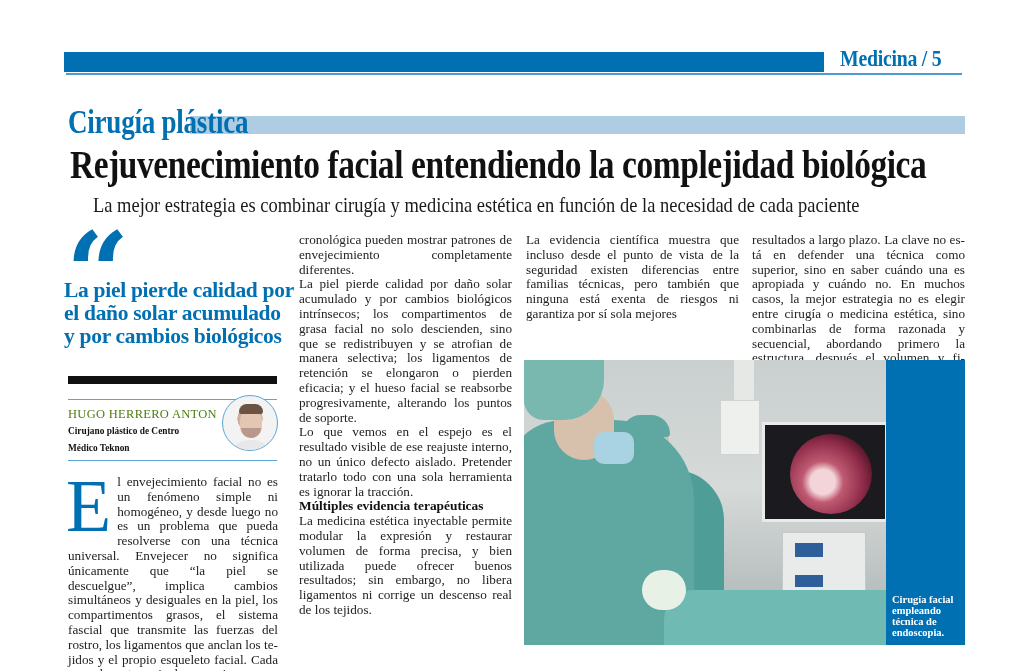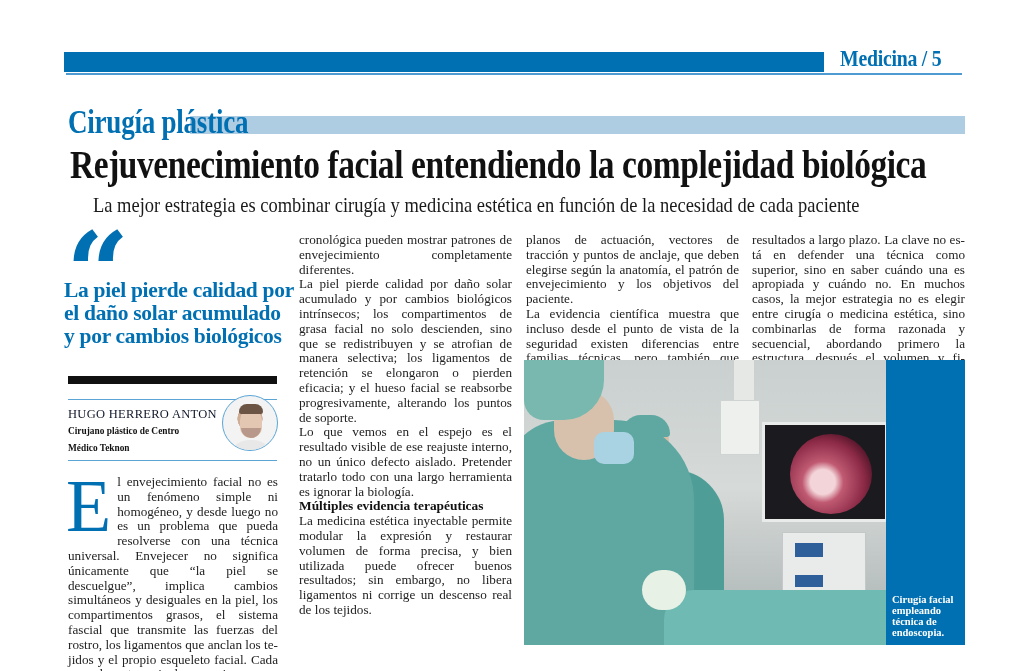--- a/index.html
+++ b/index.html
@@ -18,21 +18,21 @@
     .headline { position: absolute; left: 70px; top: 140px; font-weight: bold; font-size: 41px; color: #111; transform: scaleX(0.815); transform-origin: left top; white-space: nowrap; letter-spacing: -0.5px; }
     .subhead { position: absolute; left: 93px; top: 192px; font-size: 22px; color: #1a1a1a; transform: scaleX(0.84); transform-origin: left top; white-space: nowrap; }
 
     
     .quote-mark { position: absolute; left: 66px; top: 218px; font-size: 110px; font-weight: bold; color: #0170b3; line-height: 1; font-family: "DejaVu Serif", serif; }
     .pullquote { position: absolute; left: 64px; top: 279px; width: 230px; font-weight: bold; font-size: 21.5px; line-height: 23px; color: #0170b3; letter-spacing: -0.3px; }
     .quote-rule { position: absolute; left: 68px; top: 376px; width: 209px; height: 8px; background: #111; }
 
     .byline-rule-top { position: absolute; left: 68px; top: 399px; width: 209px; height: 1px; background: #5aa5d6; }
     .byline-rule-bot { position: absolute; left: 68px; top: 460px; width: 209px; height: 1px; background: #5aa5d6; }
-    .author-name { position: absolute; left: 68px; top: 407px; font-size: 12.5px; letter-spacing: 0.3px; color: #0f172a; white-space: nowrap; }
+    .author-name { position: absolute; left: 68px; top: 407px; font-size: 12.5px; letter-spacing: 0.3px; color: #4d7c0f; white-space: nowrap; }
     .author-role { position: absolute; left: 68px; top: 424px; font-size: 11px; font-weight: bold; color: #111; transform: scaleX(0.85); transform-origin: left top; white-space: nowrap; }
     .author-org { position: absolute; left: 68px; top: 441px; font-size: 11px; font-weight: bold; color: #111; transform: scaleX(0.85); transform-origin: left top; white-space: nowrap; }
     .avatar { position: absolute; left: 222px; top: 395px; width: 56px; height: 56px; border-radius: 50%; border: 1.5px solid #5aa5d6; background: radial-gradient(circle at 50% 42%, #e9d2c3 0 22%, #cfae98 23% 30%, #f3f3f3 31%); overflow: hidden; }
     .avatar .hair { position: absolute; left: 16px; top: 8px; width: 24px; height: 10px; border-radius: 10px 10px 3px 3px; background: #6b5444; }
     .avatar .face { position: absolute; left: 17px; top: 14px; width: 22px; height: 28px; border-radius: 11px 11px 12px 12px; background: #e4c7b3; }
     .avatar .beard { position: absolute; left: 18px; top: 32px; width: 20px; height: 10px; border-radius: 0 0 10px 10px; background: #b8988a; }
     .avatar .shirt { position: absolute; left: 6px; top: 44px; width: 44px; height: 20px; border-radius: 20px 20px 0 0; background: #e8e8e8; }
 
     
     .col { position: absolute; font-size: 13.2px; line-height: 14.8px; color: #222; text-align: justify; hyphens: manual; }
@@ -96,28 +96,27 @@
 </div>
 
 <div class="col col1">
   <span class="dropcap">E</span>
   <p>l envejecimiento facial no es un fenómeno simple ni homogé­neo, y desde luego no es un pro­blema que pueda resolverse con una técnica universal. Envejecer no signifi­ca únicamente que “la piel se descuelgue”, implica cambios simultáneos y desigua­les en la piel, los compartimentos grasos, el sistema fascial que transmite las fuerzas del rostro, los ligamentos que anclan los te­jidos y el propio esqueleto facial. Cada uno de estos niveles envejece a su ritmo y de forma distinta en cada persona, lo que ex­plica por qué dos rostros de la misma edad</p>
 </div>
 
 <div class="col col2">
   <p>cronológica pueden mostrar patrones de envejecimiento completamente diferentes.</p>
   <p>La piel pierde calidad por daño solar acu­mulado y por cambios biológicos intrínse­cos; los compartimentos de grasa facial no solo descienden, sino que se redistribuyen y se atrofian de manera selectiva; los liga­mentos de retención se elongaron o pier­den eficacia; y el hueso facial se reabsorbe progresivamente, alterando los puntos de soporte.</p>
-  <p>Lo que vemos en el espejo es el resultado visible de ese reajuste interno, no un úni­co defecto aislado. Pretender tratarlo to­do con una largo herramienta es ignorar la biología.</p>
+  <p>Lo que vemos en el espejo es el resultado visible de ese reajuste interno, no un úni­co defecto aislado. Pretender tratarlo to­do con una sola herramienta es ignorar la tracción.</p>
   <p class="subsection">Múltiples evidencia terapéuticas</p>
   <p>La medicina estética inyectable permite modular la expresión y restaurar volumen de forma precisa, y bien utilizada puede ofrecer buenos resultados; sin embargo, no libera ligamentos ni corrige un descen­so real de los tejidos.</p>
 
 </div>
 
 <div class="col col3">
-  <p>planos de actuación, vectores de tracción y puntos de anclaje, que deben elegirse según la anatomía, el patrón de envejeci­miento y los objetivos del paciente.</p>
   <p>La evidencia científica muestra que inclu­so desde el punto de vista de la seguridad existen diferencias entre familias técnicas, pero también que ninguna está exenta de riesgos ni garantiza por sí sola mejores</p>
 </div>
 
 <div class="col col4">
   <p>resultados a largo plazo. La clave no es­tá en defender una técnica como superior, sino en saber cuándo una es apropiada y cuándo no. En muchos casos, la mejor es­trategia no es elegir entre cirugía o medi­cina estética, sino combinarlas de forma razonada y secuencial, abordando prime­ro la estructura, después el volumen y fi­nalmente la calidad de la piel.</p>
 </div>
 
 <div class="photo">
   <div class="wall"></div>
   <div class="ceiling-arm"></div>

